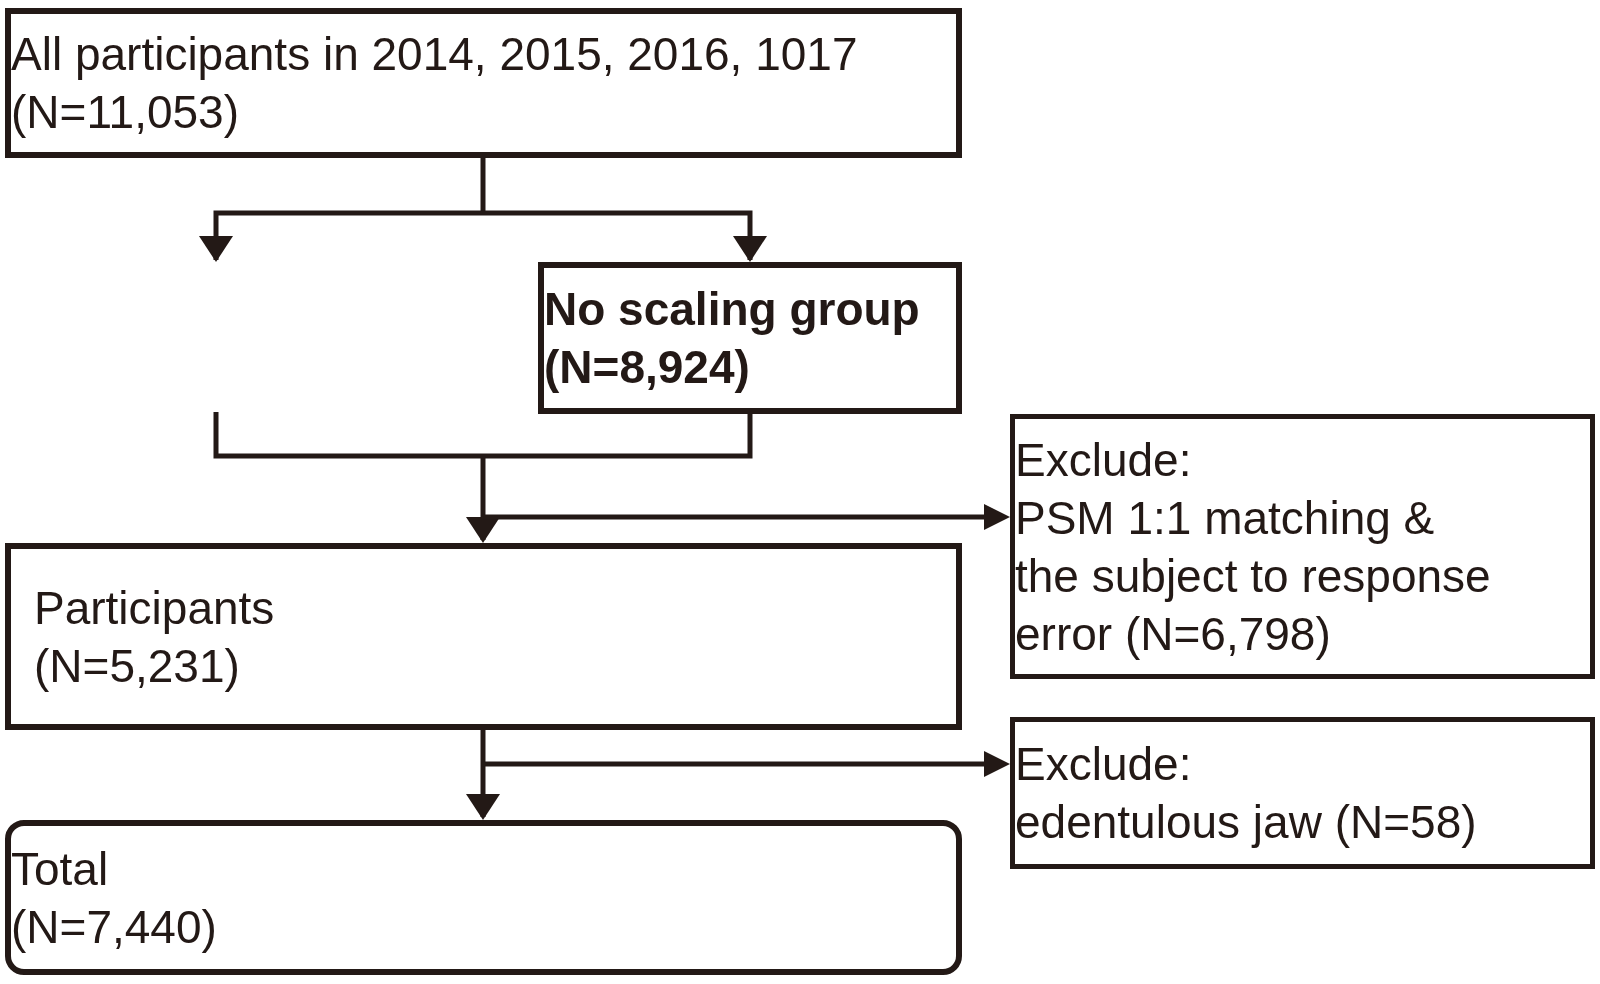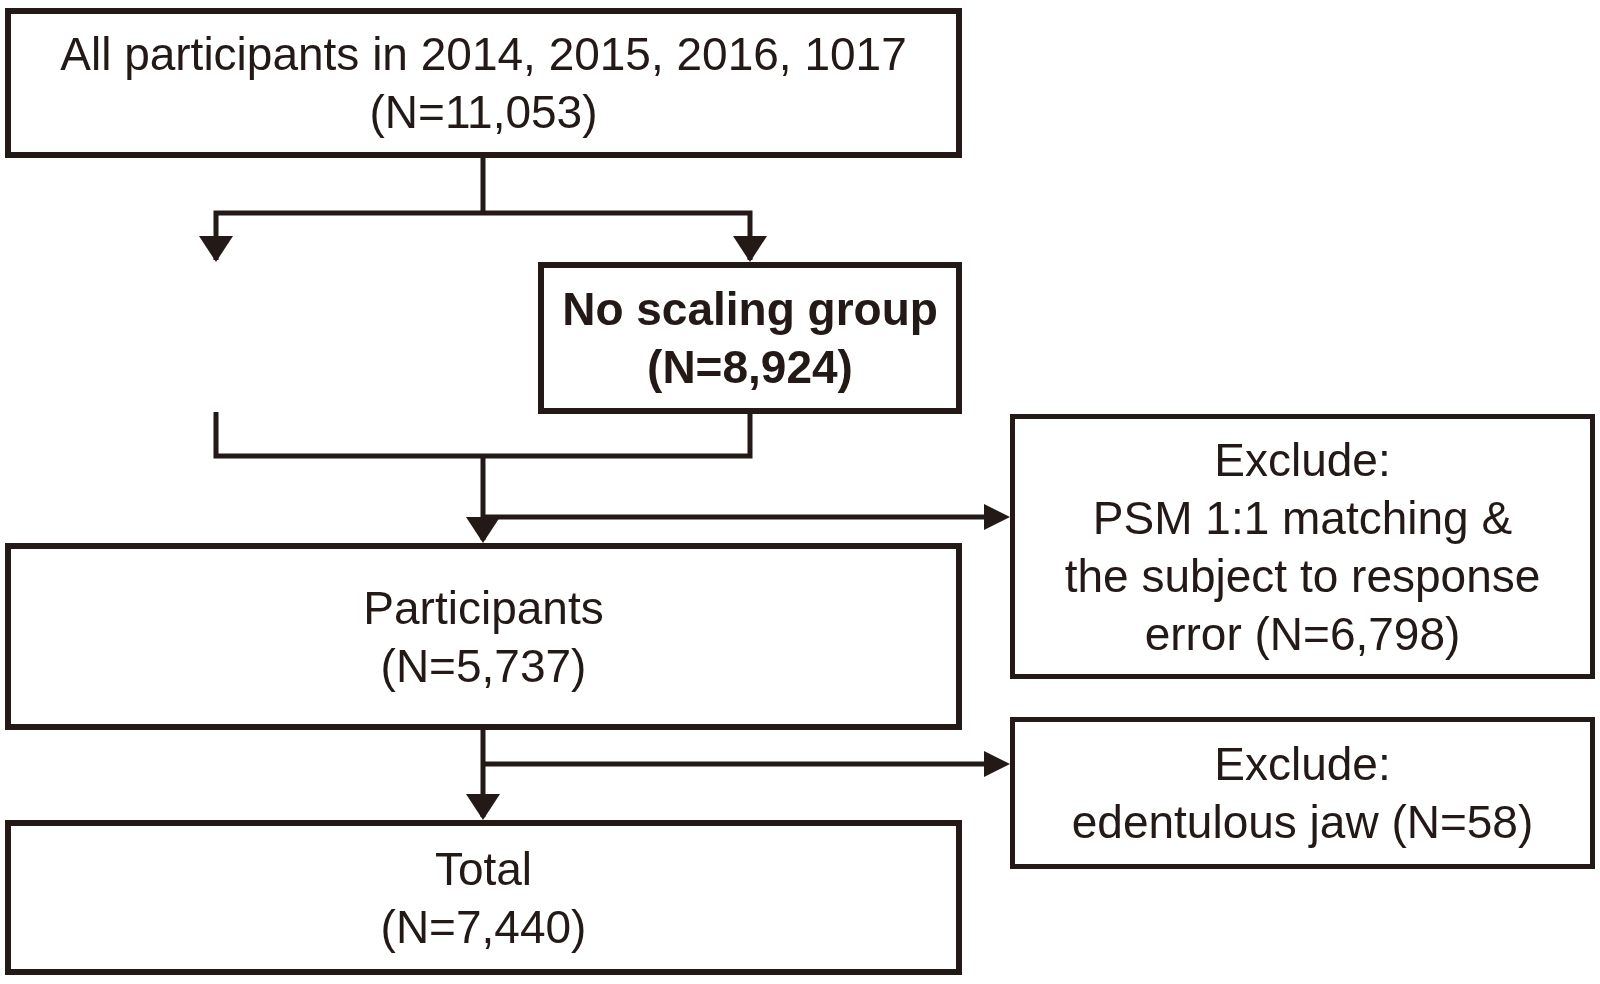--- a/index.html
+++ b/index.html
@@ -25,31 +25,31 @@
   .connector { fill: none; stroke: var(--line-color); stroke-width: 5; }
   .arrowhead { fill: var(--line-color); stroke: none; }
   .box {
     position: absolute;
     box-sizing: border-box;
     border: 6px solid var(--line-color);
     background: var(--bg-color);
     display: flex;
     flex-direction: column;
     justify-content: center;
-    align-items: center;
+    align-items: flex-start;
     text-align: center;
     font-size: 46px;
     line-height: 58px;
   }
   .box.thin { border-width: 5px; margin-top: 29px; }
   .box-all-participants   { left: 5px;    top: 8px;   width: 957px; height: 150px; }
   .box-scaling-group      { left: 5px;    top: 262px; width: 425px; height: 152px; }
   .box-no-scaling-group   { left: 538px;  top: 262px; width: 424px; height: 152px; font-weight: bold; }
-  .box-participants       { left: 5px;    top: 543px; width: 957px; height: 187px; }
-  .box-total              { left: 5px;    top: 820px; width: 957px; height: 155px; }
+  .box-participants       { left: 5px;    top: 543px; width: 957px; height: 187px; padding-left: 23px; }
+  .box-total              { left: 5px;    top: 820px; width: 957px; height: 155px; border-radius: 19px; }
   .box-exclude-psm        { left: 1010px; top: 385px; width: 585px; height: 265px; }
   .box-exclude-edentulous { left: 1010px; top: 688px; width: 585px; height: 152px; }
 </style>
 </head>
 <body>
 
 <div class="canvas">
 
   <svg class="connectors" viewBox="0 0 1600 984" aria-hidden="true">
 
@@ -87,21 +87,21 @@
 
   <div class="box thin box-exclude-psm">
     <div>Exclude:</div>
     <div>PSM 1:1 matching &amp;</div>
     <div>the subject to response</div>
     <div>error (N=6,798)</div>
   </div>
 
   <div class="box box-participants">
     <div>Participants</div>
-    <div>(N=5,737)</div>
+    <div>(N=5,231)</div>
   </div>
 
   <div class="box thin box-exclude-edentulous">
     <div>Exclude:</div>
     <div>edentulous jaw (N=58)</div>
   </div>
 
   <div class="box box-total">
     <div>Total</div>
     <div>(N=7,440)</div>

